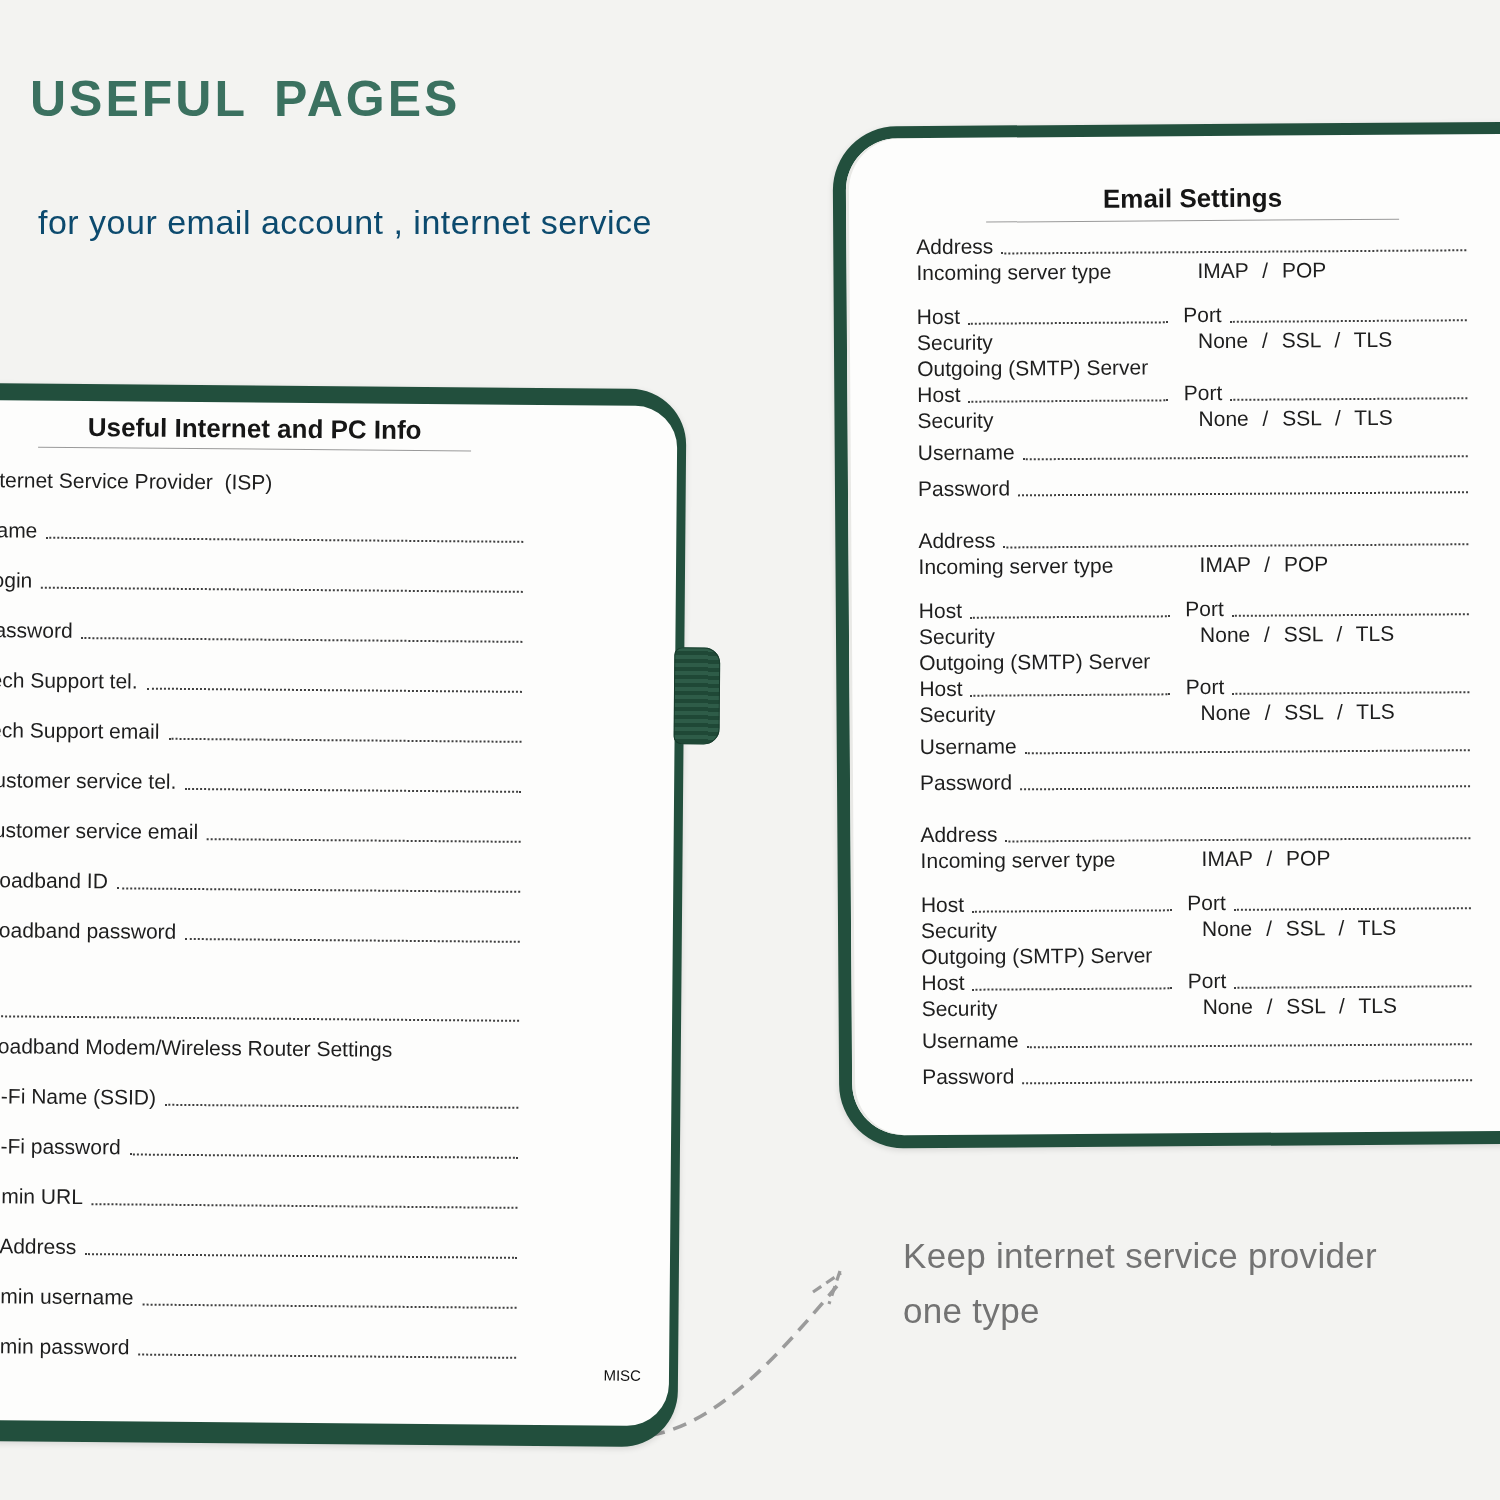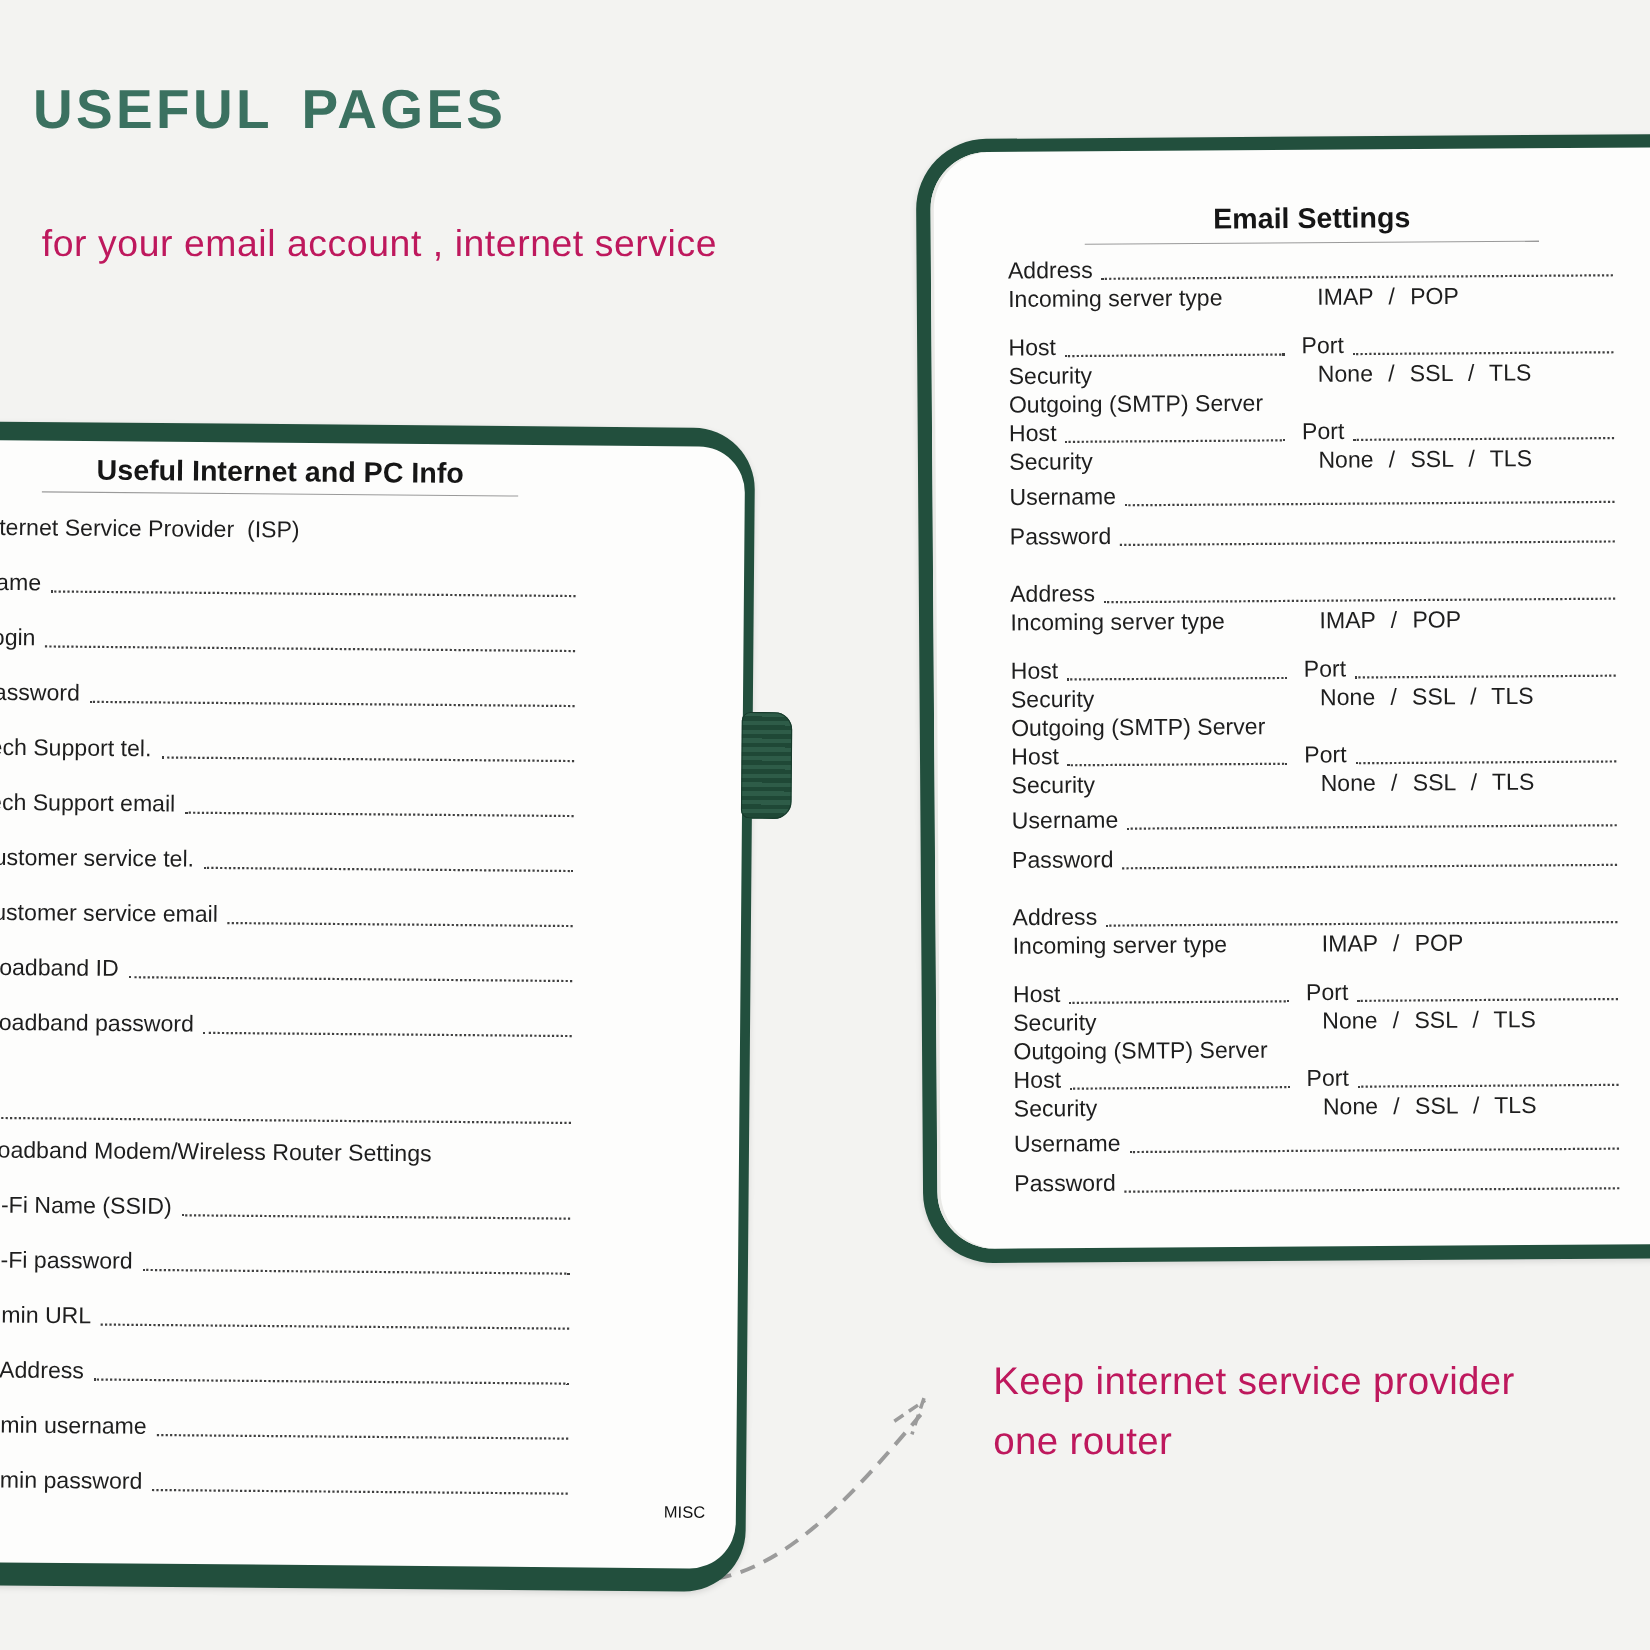--- a/index.html
+++ b/index.html
@@ -11,21 +11,21 @@
   }
   
   .hero-title{
     position:absolute;left:30px;top:70px;margin:0;
     font-size:50px;font-weight:700;letter-spacing:3px;word-spacing:10px;
     color:#3b7160;
   }
   .hero-sub{
     position:absolute;left:38px;top:196px;
     font-size:34px;line-height:53px;letter-spacing:.5px;
-    color:#be185d;
+    color:#0c4a6e;
   }
   
   .nb{position:absolute;background:#224f3d;box-shadow:0 2px 6px rgba(0,0,0,.12)}
   .nb-left{
     left:-70px;top:386px;width:752px;height:1058px;
     border-radius:0 56px 56px 0;transform:rotate(.5deg);z-index:2;
   }
   .nb-left .page{
     position:absolute;left:0;top:17px;right:9px;bottom:21px;
     background:#fdfdfc;border-radius:0 42px 42px 0;
@@ -70,21 +70,21 @@
   .erow.r-user{height:32px}
   .erow.r-pass{height:36px}
   .col1{flex:0 0 281px}
   .opt{font-size:21px;word-spacing:8px;white-space:pre}
   .cell{flex:0 0 46%;display:flex;align-items:flex-end}
   .cell.c2{flex:1;margin-left:12px}
   
   .caption{
     position:absolute;left:903px;top:1228px;
     font-size:35px;line-height:55px;letter-spacing:.3px;
-    color:#be185d;
+    color:#737373;
   }
   .arrow-svg{position:absolute;left:575px;top:1228px;z-index:1}
 </style>
 </head>
 <body>
 
 <h1 class="hero-title">USEFUL PAGES</h1>
 <div class="hero-sub">
   <div>for your email account , internet service</div>
 </div>
@@ -354,14 +354,14 @@
               <span class="dots"></span>
             </div>
           </div>
         </div>
     </div>
   </div>
 </div>
 
 <div class="caption">
   <div>Keep internet service provider</div>
-  <div>one router</div>
+  <div>one type</div>
 </div>
 
 </body></html>

